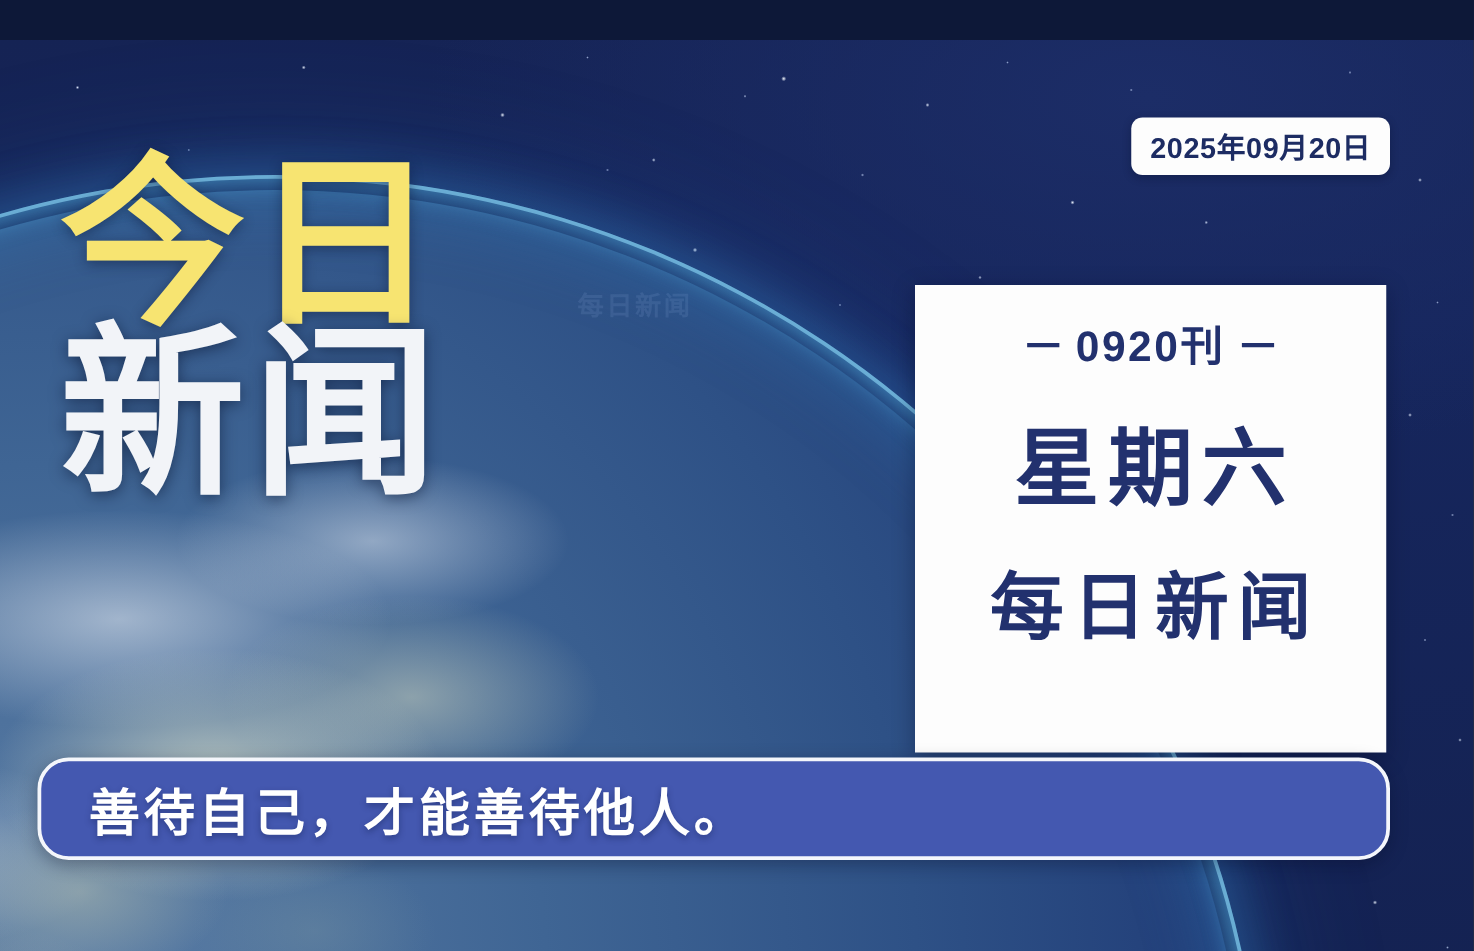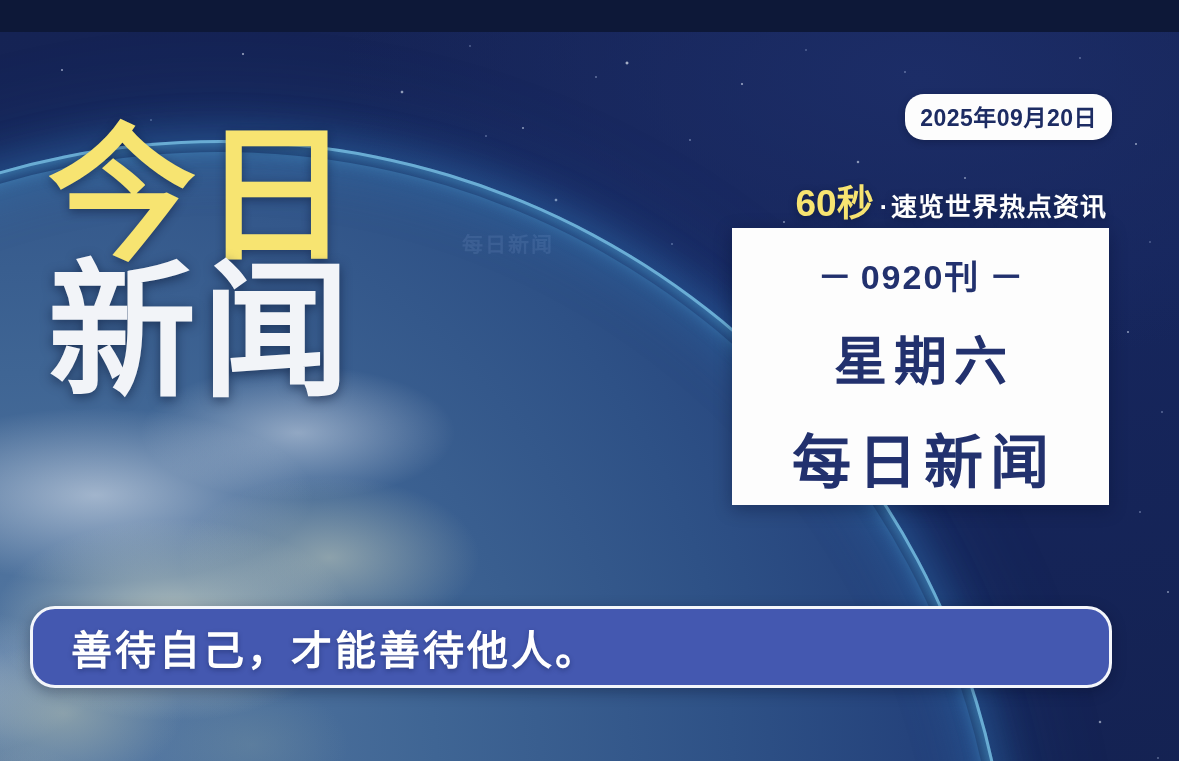--- a/index.html
+++ b/index.html
@@ -154,21 +154,21 @@
     color: #f2f4f8;
     text-shadow: 0 3px 12px rgba(8,18,48,.55);
   }
 
   .date-badge {
     position: absolute;
     right: 67px;
     top: 62px;
     padding: 5px 15px 7px;
     background: #fdfdfd;
-    border-radius: 19px;
+    border-radius: 9px;
     color: #1d2c63;
     font-size: 23px;
     font-weight: 700;
     letter-spacing: .5px;
     white-space: nowrap;
     box-shadow: 0 2px 7px rgba(5,12,38,.32);
   }
 
   .tagline {
     position: absolute;
@@ -180,40 +180,40 @@
   }
   .tagline .big   { color: #f7e471; font-size: 37px; letter-spacing: 0; }
   .tagline .dot   { color: #ffffff; font-size: 25px; padding: 0 3px 0 6px; }
   .tagline .small { color: #ffffff; font-size: 26px; letter-spacing: 1px; }
 
   .issue-card {
     position: absolute;
     left: 732px;
     top: 196px;
     width: 377px;
-    height: 277px;
+    height: 374px;
     background: #fdfdfd;
     box-shadow: 0 4px 16px rgba(5,12,38,.36);
     display: flex;
     flex-direction: column;
     align-items: center;
     justify-content: flex-start;
     color: #22316e;
   }
   .issue-card .issue {
     margin-top: 22px;
     font-size: 34px;
     font-weight: 800;
     letter-spacing: 2px;
     white-space: nowrap;
   }
   .issue-card .issue .dash { letter-spacing: 0; padding: 0 9px; }
   .issue-card .weekday {
     margin-top: 20px;
-    font-size: 53px;
+    font-size: 68px;
     font-weight: 800;
     letter-spacing: 7px;
     text-indent: 7px;
   }
   .issue-card .lunar {
     margin-top: 20px;
     font-size: 59px;
     font-weight: 800;
     letter-spacing: 7px;
     text-indent: 7px;
@@ -254,23 +254,20 @@
   <div class="bg-limb"></div>
   <div class="bg-watermark">每日新闻</div>
 
   <div class="masthead">
     <span class="line1">今日</span>
     <span class="line2">新闻</span>
   </div>
 
   <div class="date-badge">2025年09月20日</div>
 
-  <div class="tagline">
-    <span class="big">60秒</span><span class="dot">·</span><span class="small">速览世界热点资讯</span>
-  </div>
 
   <div class="issue-card">
     <div class="issue">
       <span class="dash">－</span><span>0920刊</span><span class="dash">－</span>
     </div>
     <div class="weekday">星期六</div>
     <div class="lunar">每日新闻</div>
   </div>
 
   <div class="quote-bar">

